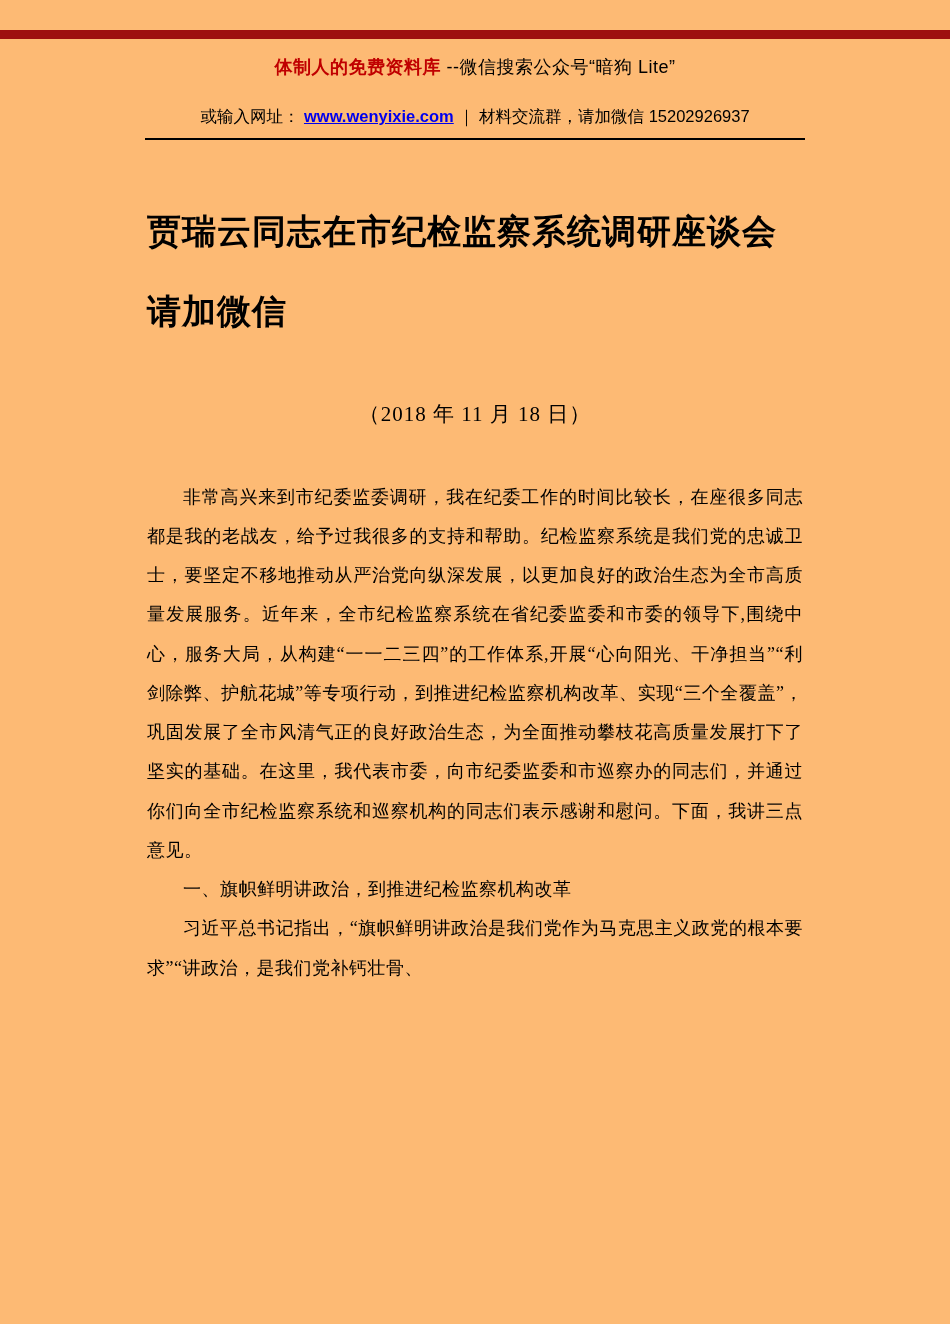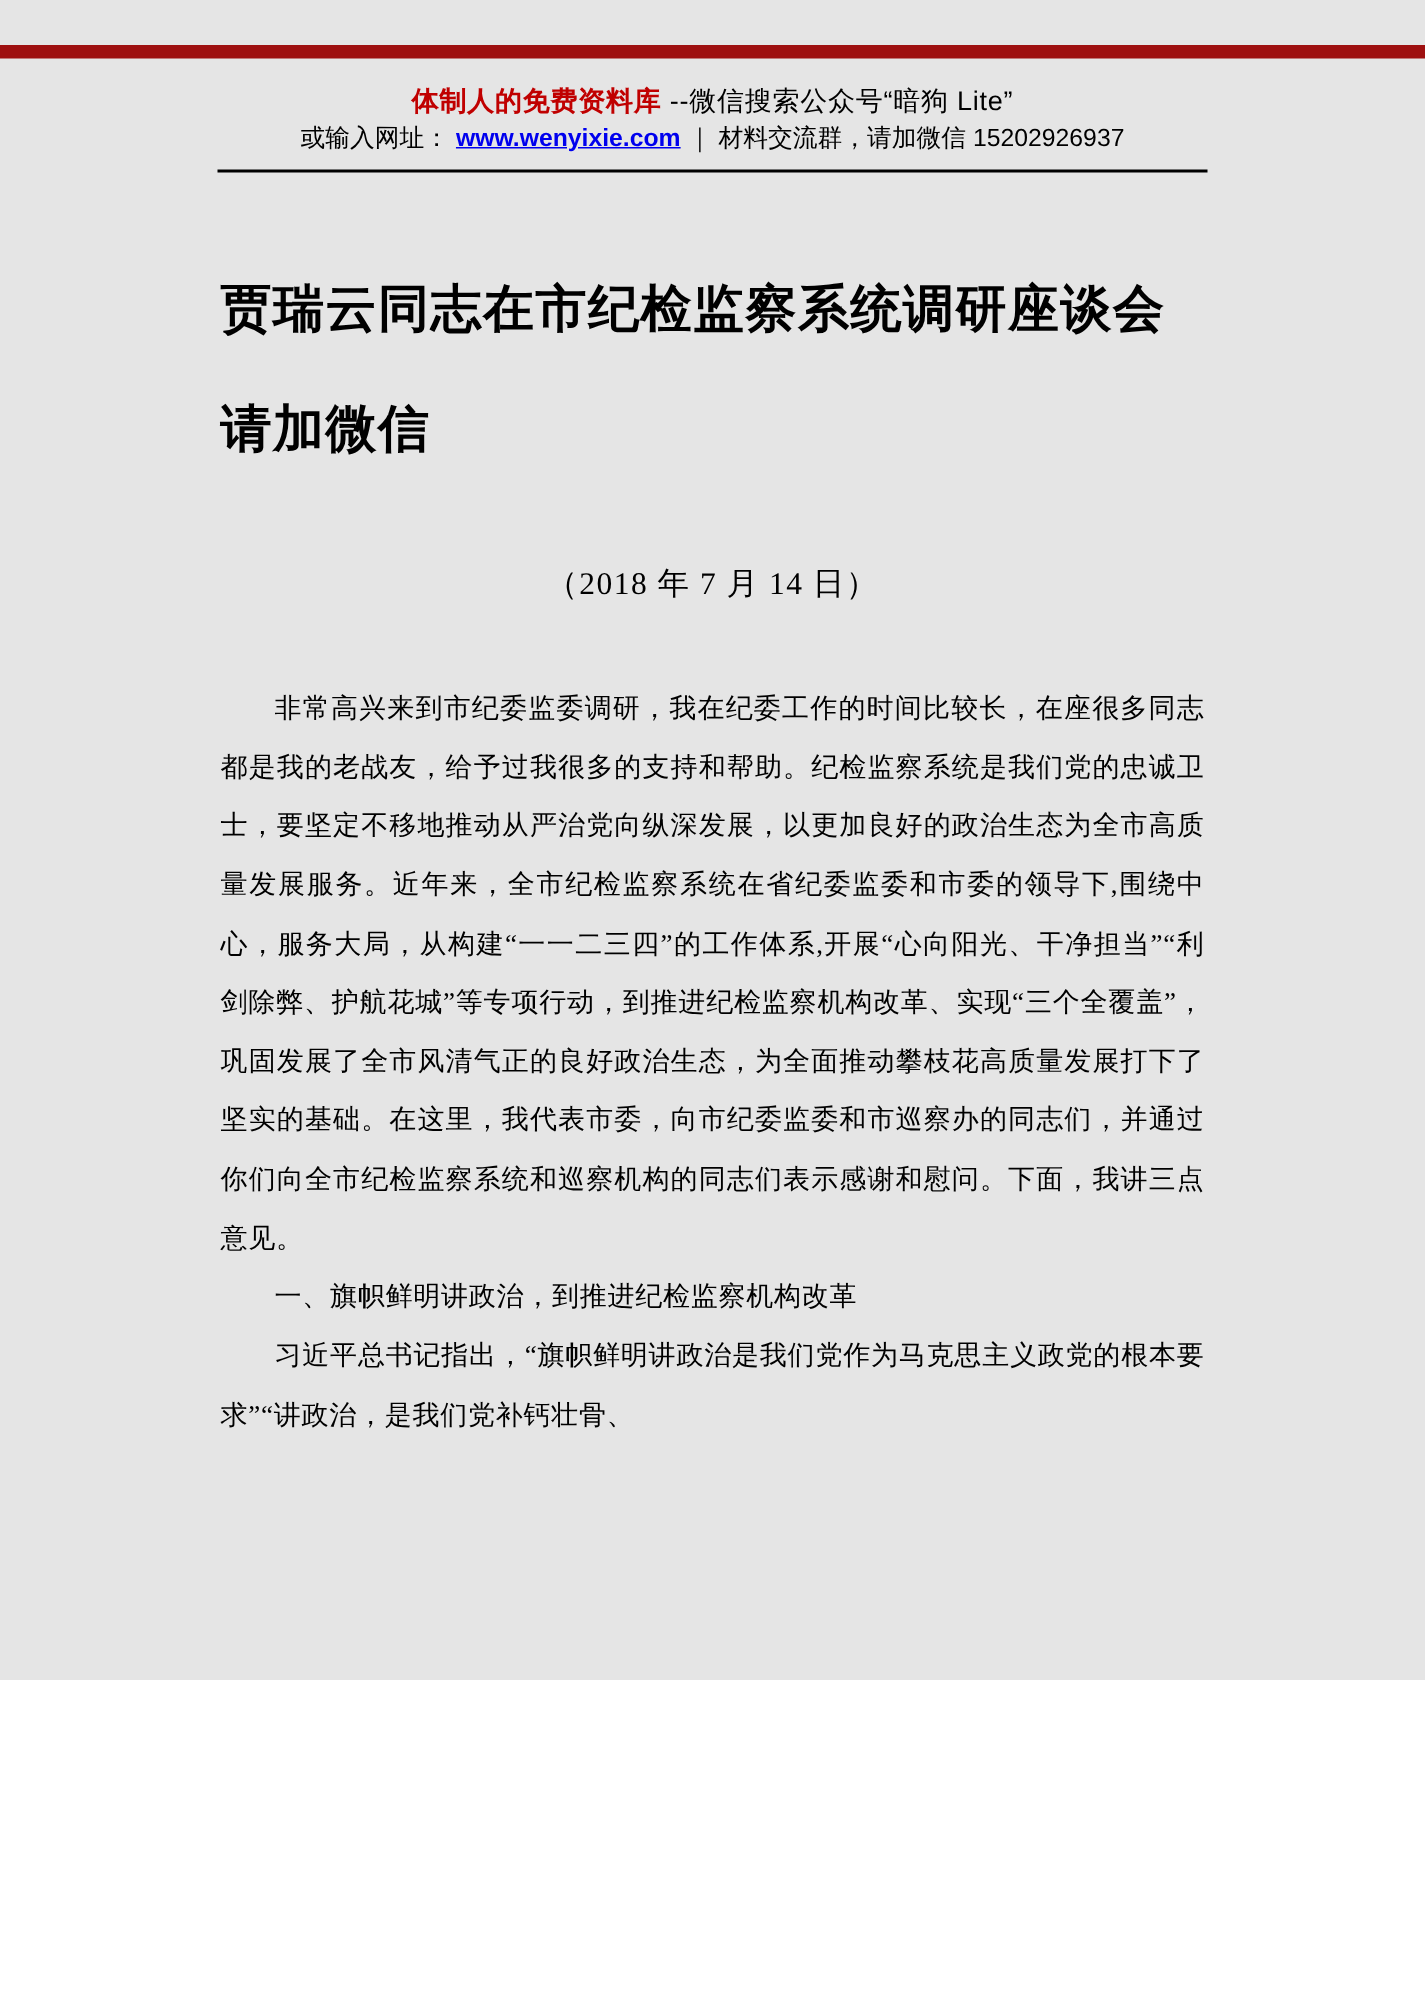--- a/index.html
+++ b/index.html
@@ -3,23 +3,23 @@
 <meta charset="utf-8">
 <style>
   html, body {
     margin: 0;
     padding: 0;
     background: #ffffff;
   }
   .page {
     position: relative;
     width: 950px;
-    height: 1120px;
+    height: 1324px;
     margin: 0 auto;
-    background: #e5e5e5;
+    background: #fdba74;
     overflow: hidden;
   }
   
   .top-bar {
     margin-top: 30px;
     height: 9px;
     width: 100%;
   }
   
   .header {
@@ -33,21 +33,21 @@
     letter-spacing: 0.5px;
   }
   .banner-title {
     font-weight: bold;
   }
   .banner-subtitle {
     font-weight: normal;
     color: #000000;
   }
   .header-line2 {
-    margin-top: 2px;
+    margin-top: 27px;
     font-size: 16.5px;
     color: #000000;
   }
   .website-link {
     text-decoration: underline;
     font-weight: bold;
     cursor: pointer;
   }
   .header-rule {
     margin: 10px 145px 0 145px;
@@ -100,21 +100,21 @@
     </div>
     <div class="header-rule"></div>
   </div>
 
   <div class="doc">
     <div class="doc-title">
       <div>贾瑞云同志在市纪检监察系统调研座谈会</div>
       <div>请加微信</div>
     </div>
 
-    <div class="doc-date">（2018 年 7 月 14 日）</div>
+    <div class="doc-date">（2018 年 11 月 18 日）</div>
 
     <div class="doc-body">
       <p>非常高兴来到市纪委监委调研，我在纪委工作的时间比较长，在座很多同志都是我的老战友，给予过我很多的支持和帮助。纪检监察系统是我们党的忠诚卫士，要坚定不移地推动从严治党向纵深发展，以更加良好的政治生态为全市高质量发展服务。近年来，全市纪检监察系统在省纪委监委和市委的领导下,围绕中心，服务大局，从构建“一一二三四”的工作体系,开展“心向阳光、干净担当”“利剑除弊、护航花城”等专项行动，到推进纪检监察机构改革、实现“三个全覆盖”，巩固发展了全市风清气正的良好政治生态，为全面推动攀枝花高质量发展打下了坚实的基础。在这里，我代表市委，向市纪委监委和市巡察办的同志们，并通过你们向全市纪检监察系统和巡察机构的同志们表示感谢和慰问。下面，我讲三点意见。</p>
       <p>一、旗帜鲜明讲政治，到推进纪检监察机构改革</p>
       <p>习近平总书记指出，“旗帜鲜明讲政治是我们党作为马克思主义政党的根本要求”“讲政治，是我们党补钙壮骨、</p>
     </div>
   </div>
 
 </div>
 

